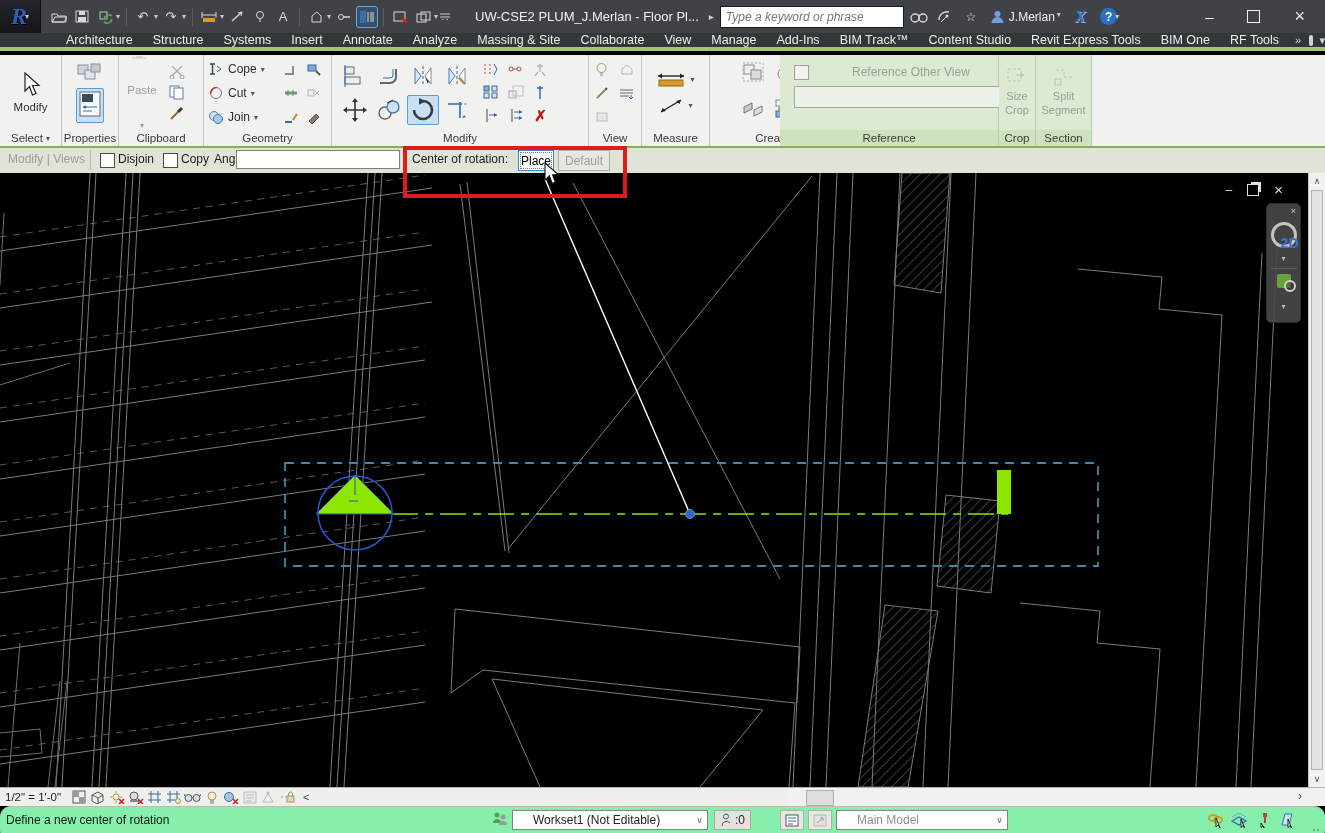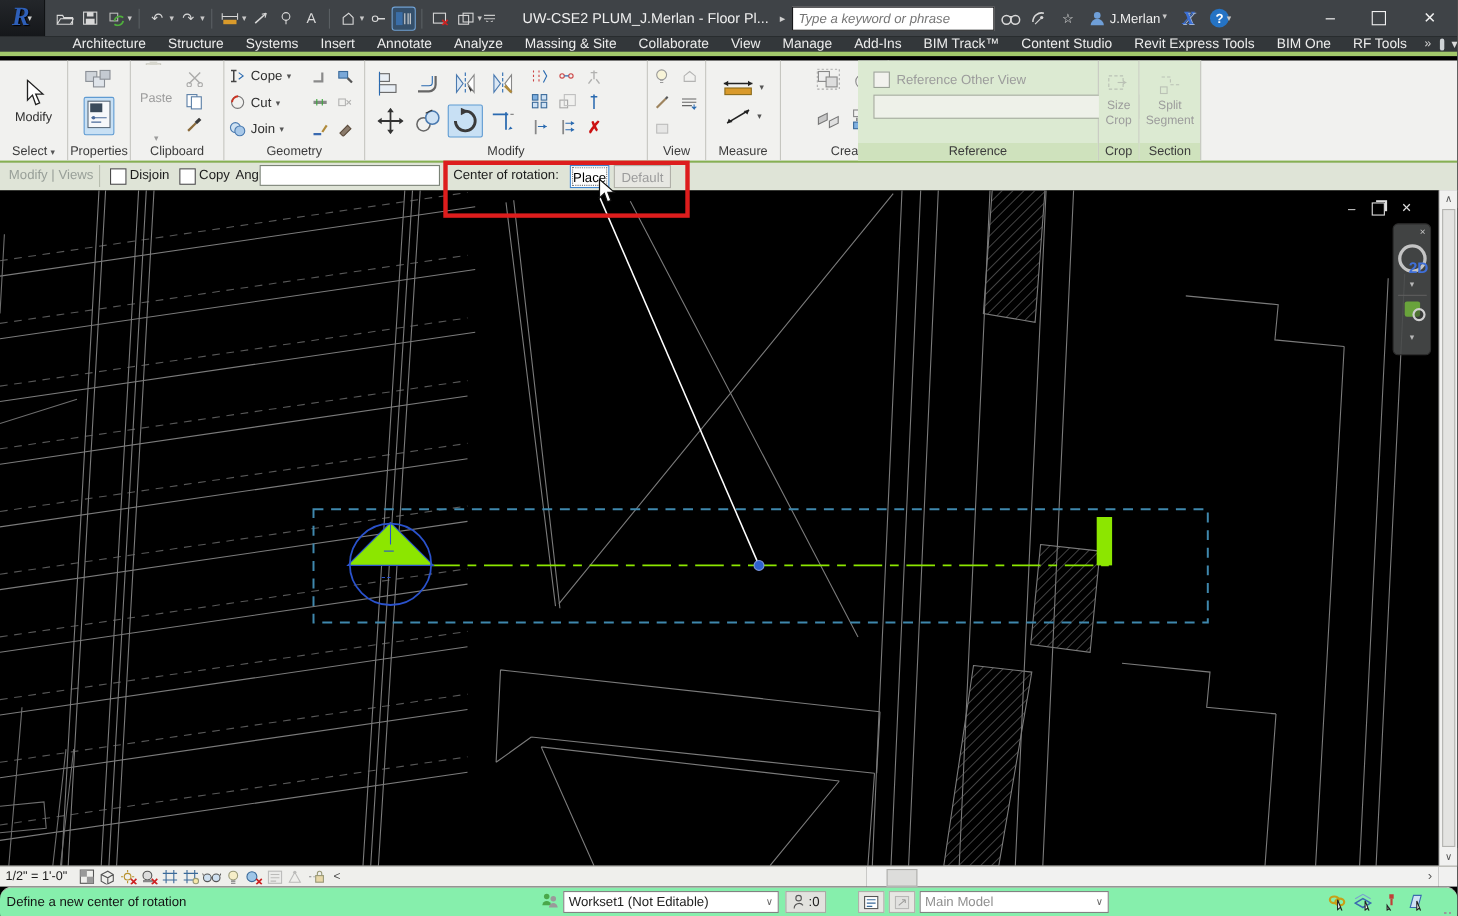--- a/index.html
+++ b/index.html
@@ -100,21 +100,21 @@
   .vb-collapse{color:#444;font-size:11px;margin-left:6px;}
   .hscroll{position:absolute;left:788px;top:0;width:520px;height:19px;background:#f1f1f0;border-top:1px solid #b2b2ad;box-sizing:border-box;}
   .hs-thumb{position:absolute;left:18px;top:2px;width:26px;height:14px;background:#dddddb;border:1px solid #b0b0ad;}
   .hs-arrow{position:absolute;right:6px;top:1px;color:#555;font-size:12px;}
   .corner{position:absolute;left:1308px;top:0;width:17px;height:19px;background:#f1f1f0;border-top:1px solid #b2b2ad;box-sizing:border-box;}
   
   .statusbar{position:absolute;left:0;top:806px;width:1325px;height:35px;background:#86efac;border-top:1px solid #bcbcb7;box-sizing:border-box;border-radius:11px;}
   .sb-prompt{position:absolute;left:6px;top:6px;font-size:12px;color:#141414;}
   .combo{position:absolute;top:3px;height:20px;background:#fff;border:1px solid #828282;display:flex;align-items:center;
          font-size:12px;color:#222;box-sizing:border-box;}
-  .combo .cv{flex:1;padding:0 4px;white-space:nowrap;overflow:hidden;}
+  .combo .cv{flex:1;padding:0 4px;white-space:nowrap;overflow:hidden;margin-left:16px;}
   .combo .ca{width:15px;color:#666;font-size:9px;display:flex;align-items:center;justify-content:center;}
   .sb-chip{position:absolute;top:3px;height:20px;display:flex;align-items:center;gap:3px;background:#e2e2de;
            border:1px solid #aaaaa4;padding:0 5px;font-size:12px;color:#222;box-sizing:border-box;}
   .sb-btn{position:absolute;top:3px;width:24px;height:20px;background:#e7e7e3;border:1px solid #b0b0aa;
           display:flex;align-items:center;justify-content:center;box-sizing:border-box;}
   .sb-tog{position:absolute;top:2px;width:23px;height:22px;display:flex;align-items:center;justify-content:center;}
   .grip{position:absolute;right:3px;bottom:3px;width:10px;height:10px;
         background:radial-gradient(circle at 2px 2px,#9a9a9a 1px,transparent 1.2px),
                    radial-gradient(circle at 6px 6px,#9a9a9a 1px,transparent 1.2px),
                    radial-gradient(circle at 2px 6px,#9a9a9a 1px,transparent 1.2px),
@@ -639,21 +639,21 @@
       </div>
       <div class="plabel">
           <span>Create</span>
         </div>
     </div>
 
     <div class="panel ctx" style="left:780px;width:219px;">
       <div class="pcontent">
         <div class="ref-check">
           <span class="cbox"></span>
-          <span class="graybtn-txt" style="font-size:12px;">Reference Other View</span>
+          <span class="graybtn-txt" style="font-size:12px;margin-left:37px;">Reference Other View</span>
         </div>
         <div class="ref-combo">
           <span class="caret-s gray" style="margin-right:5px;">▾</span>
         </div>
       </div>
       <div class="plabel">
           <span>Reference</span>
         </div>
     </div>
 

